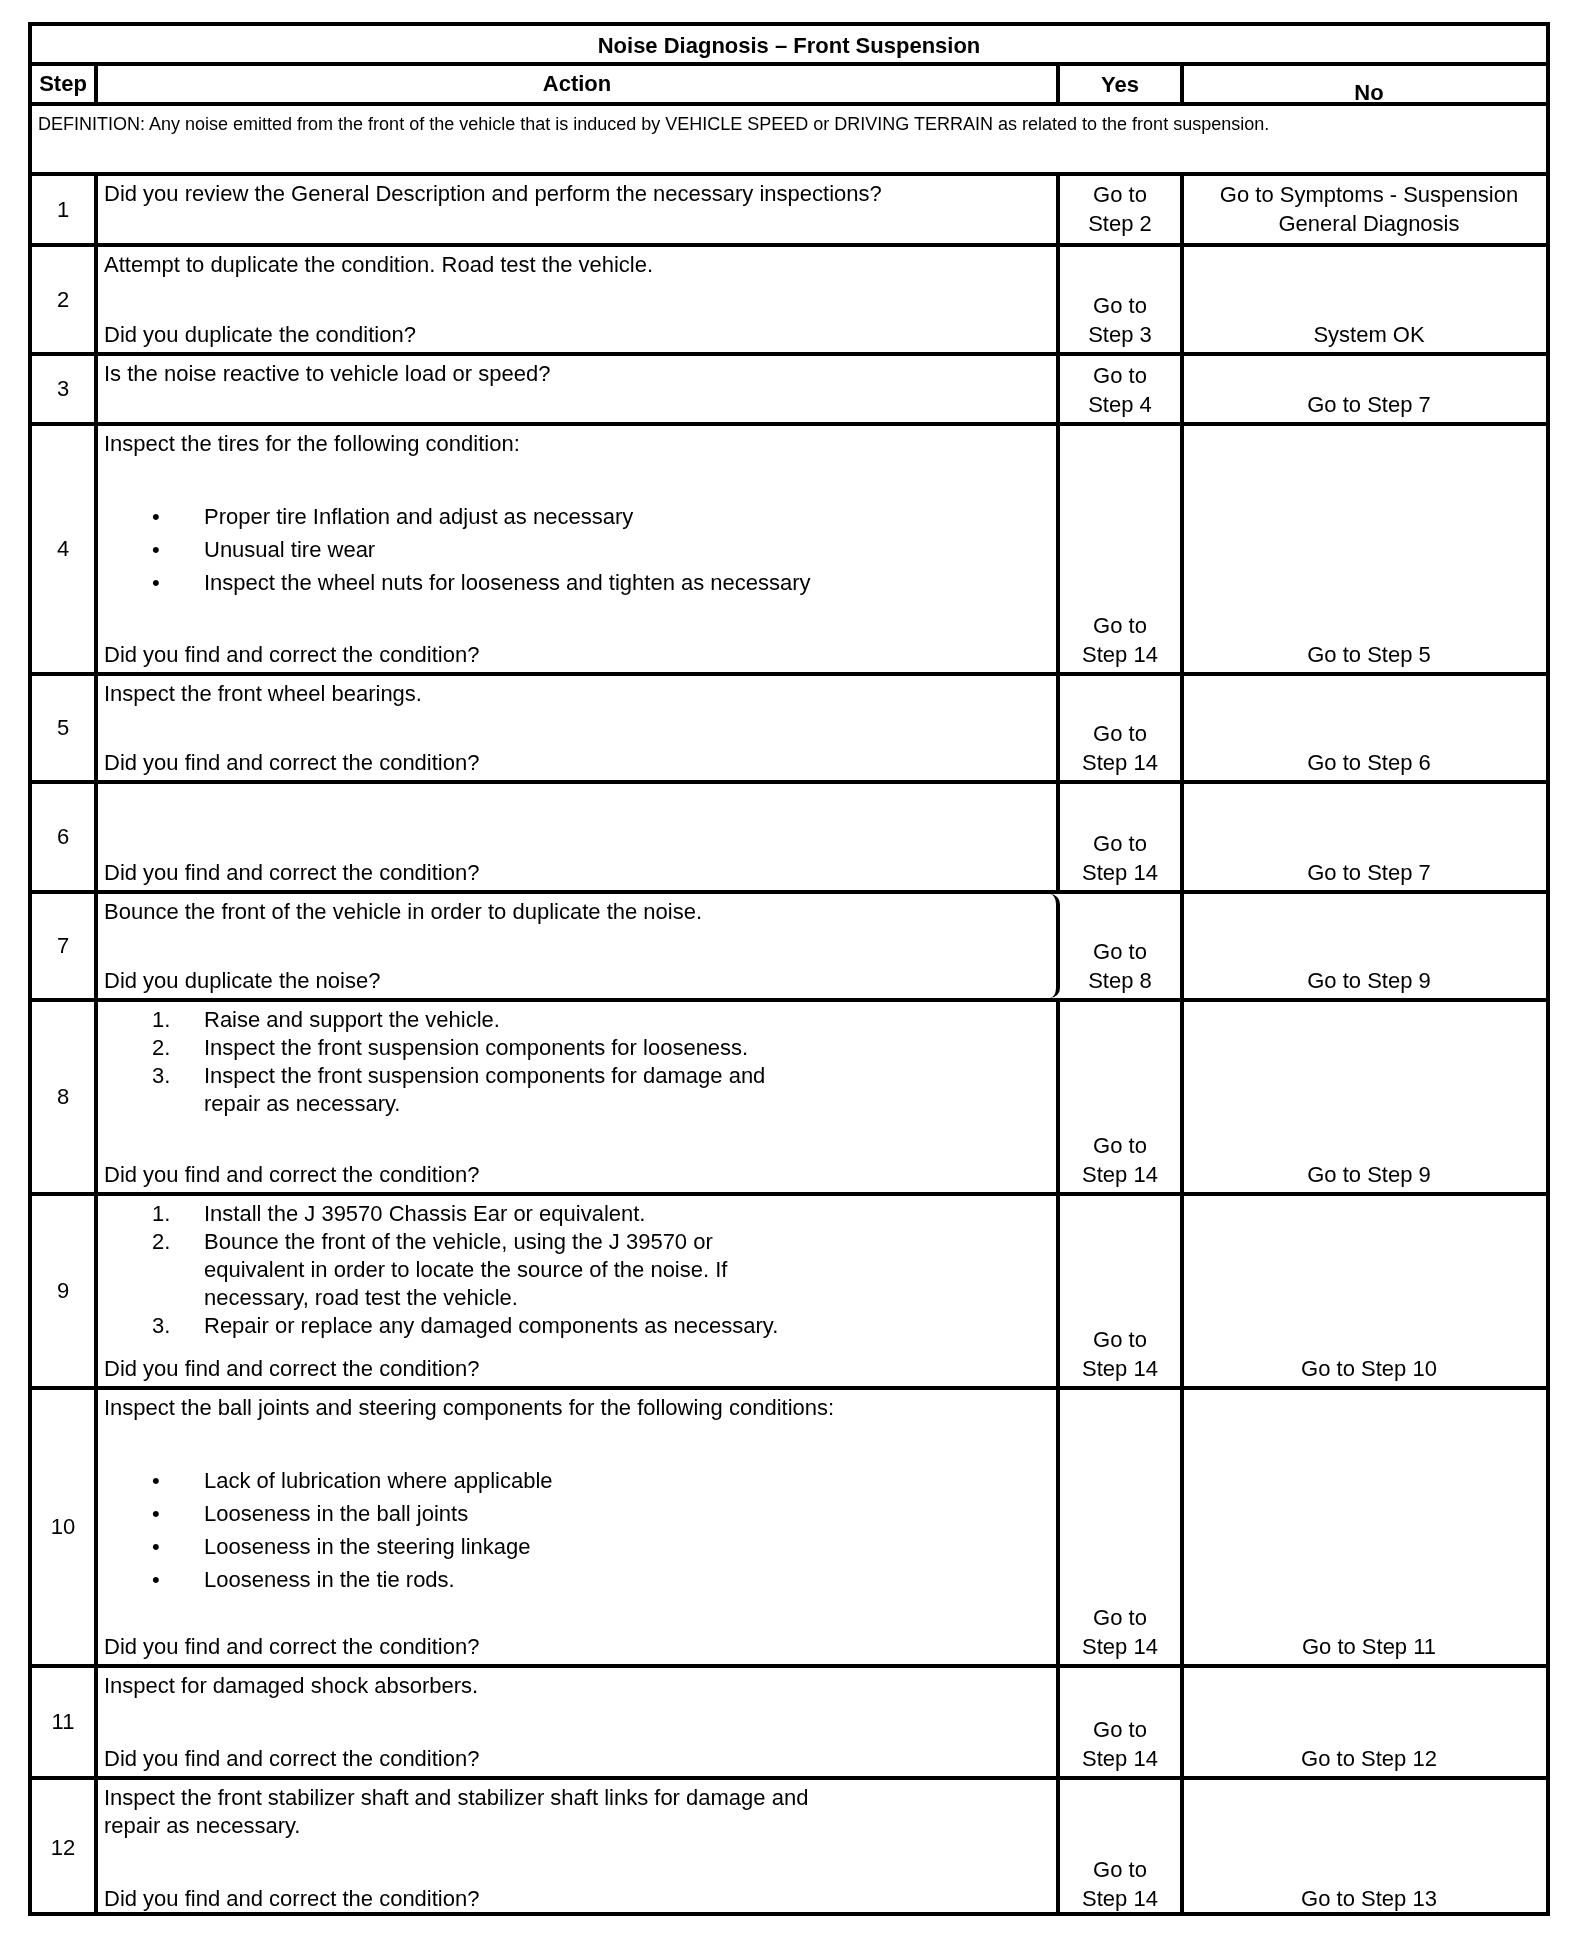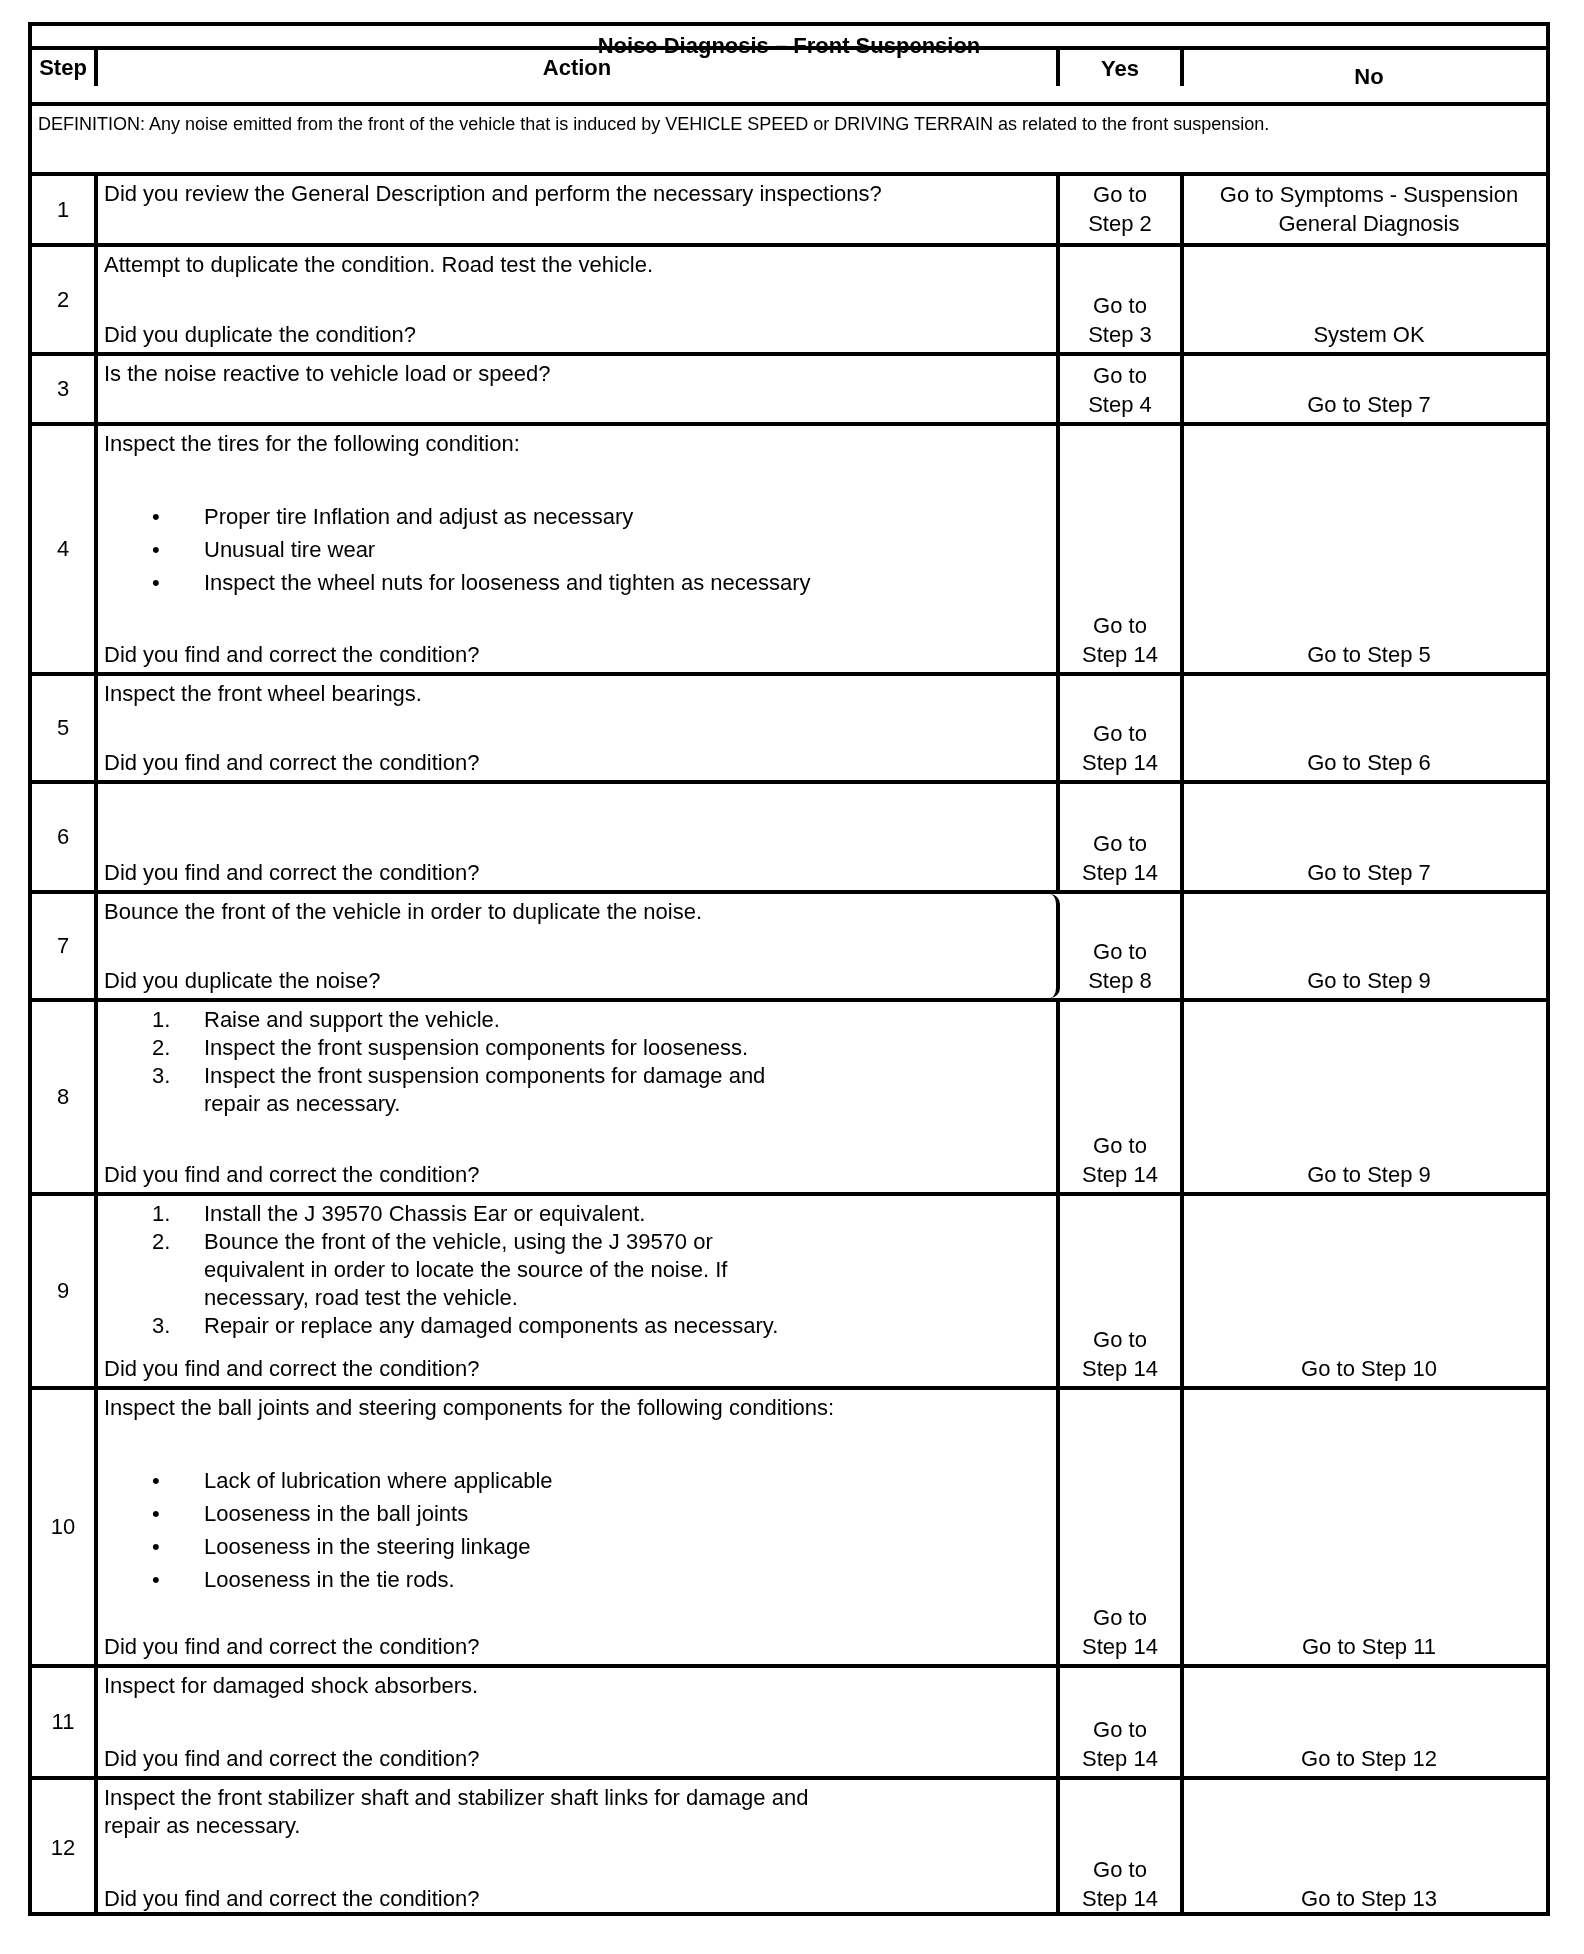--- a/index.html
+++ b/index.html
@@ -31,21 +31,21 @@
   .list li .mk.num { left: 48px; }
   .bul-gap { height: 42px; }
 </style>
 </head>
 <body>
 
 <div class="tbl" id="tbl">
   <div class="row first" style="top:0;height:40px;">
     <div class="title">Noise Diagnosis – Front Suspension</div>
   </div>
-  <div class="row" style="top:20px;height:40px;">
+  <div class="row" style="top:36px;height:40px;">
     <div class="cell c-step hdr">Step</div>
     <div class="cell c-action hdr" style="padding:0;">Action</div>
     <div class="cell c-yes hdr" style="justify-content:center;padding:0;">Yes</div>
     <div class="cell c-no hdr" style="justify-content:center;padding:0;margin-top:16px;">No</div>
   </div>
   <div class="row" style="top:76px;height:72px;">
     <div class="def">DEFINITION: Any noise emitted from the front of the vehicle that is induced by VEHICLE SPEED or DRIVING TERRAIN as related to the front suspension.</div>
   </div>
   <div id="step-rows"></div>
 <div class="row" style="top: 146px; height: 71px;">

